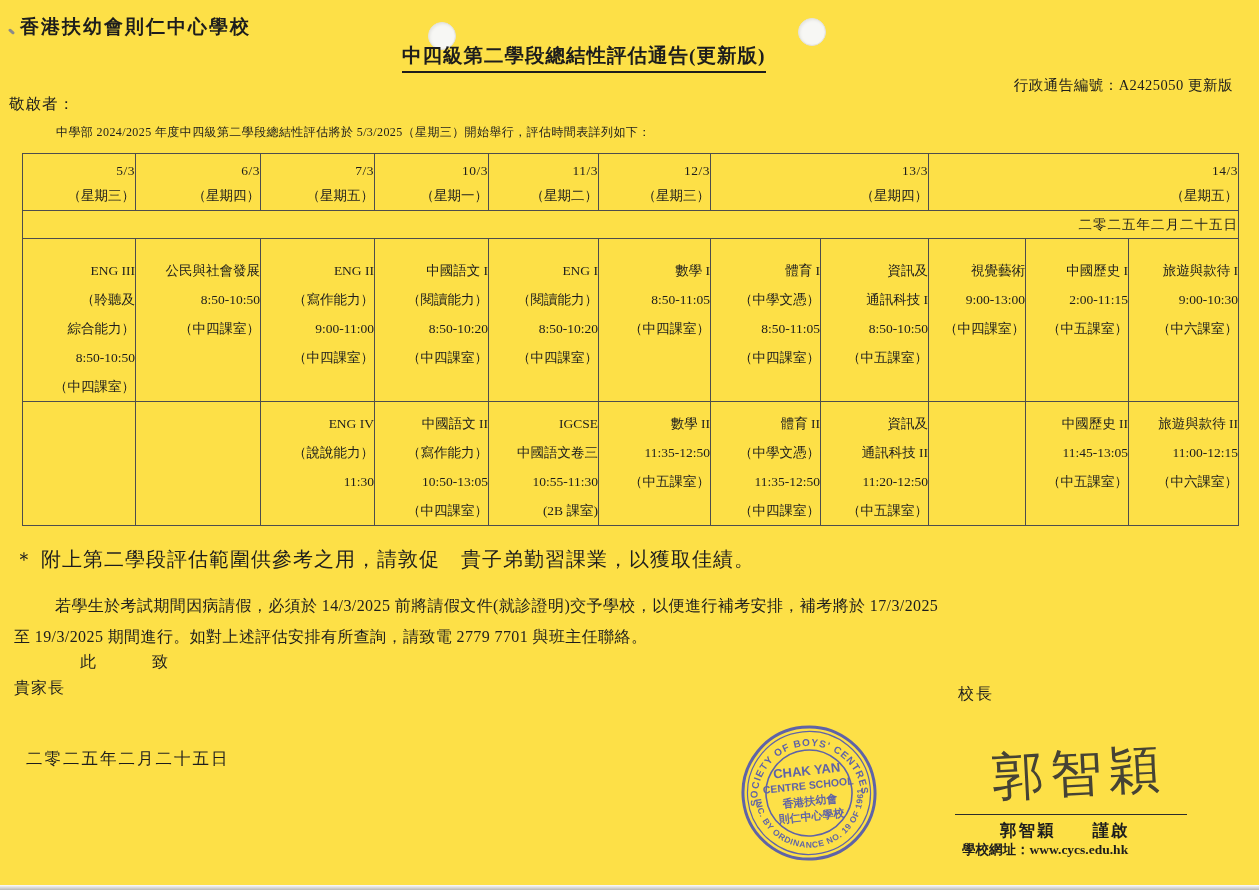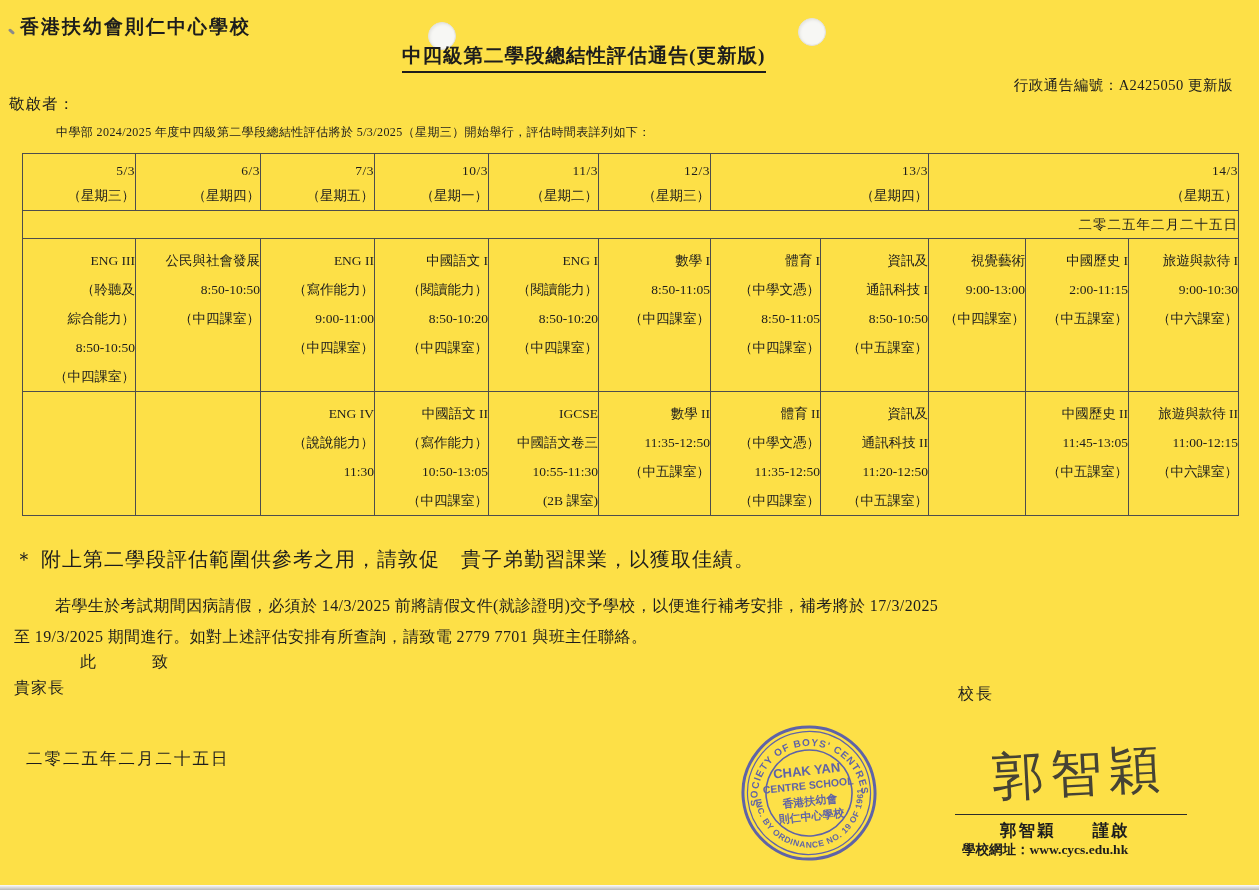--- a/index.html
+++ b/index.html
@@ -51,21 +51,21 @@
   table.timetable td, table.timetable th {
     border: 1.5px solid #4d4d4d;
     text-align: right; vertical-align: top;
     font-weight: 400;
     white-space: pre-line;
     overflow: hidden;
   }
   tr.row-dates th { height: 57px; line-height: 25px; padding-top: 4px; font-size: 13.5px; }
   tr.row-dates .d { letter-spacing: 0.5px; }
   tr.row-assembly td, tr.row-break td { height: 28px; vertical-align: middle; line-height: 15px; letter-spacing: 1px; }
-  tr.row-morning td { height: 150px; line-height: 29px; padding-top: 7px; }
+  tr.row-morning td { height: 150px; line-height: 29px; padding-top: 17px; }
   tr.row-afternoon td { height: 120px; line-height: 29px; padding-top: 7px; }
 
   .note-line { position: absolute; left: 14px; top: 546px; font-size: 20px; letter-spacing: 1px; }
   .para-line1 { position: absolute; left: 55px; top: 596px; font-size: 16px; letter-spacing: 0.4px; }
   .para-line2 { position: absolute; left: 14px; top: 627px; font-size: 16px; letter-spacing: 0.4px; }
   .closing { position: absolute; left: 80px; top: 652px; font-size: 16px; }
   .closing .zhi { margin-left: 56px; }
   .recipient { position: absolute; left: 14px; top: 678px; font-size: 16px; letter-spacing: 1px; }
   .doc-date { position: absolute; left: 26px; top: 748px; font-size: 16.5px; letter-spacing: 2px; }
 

